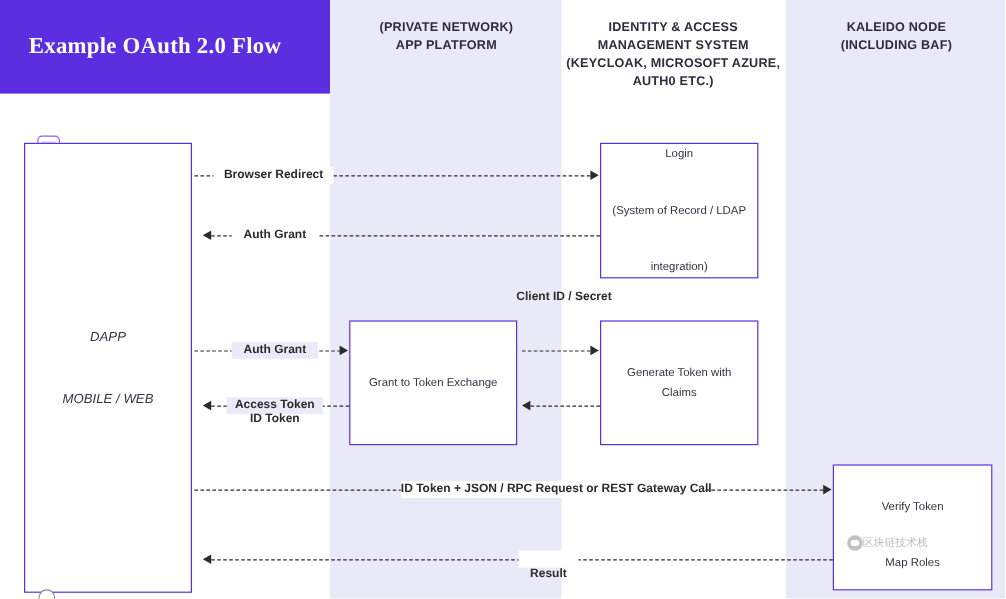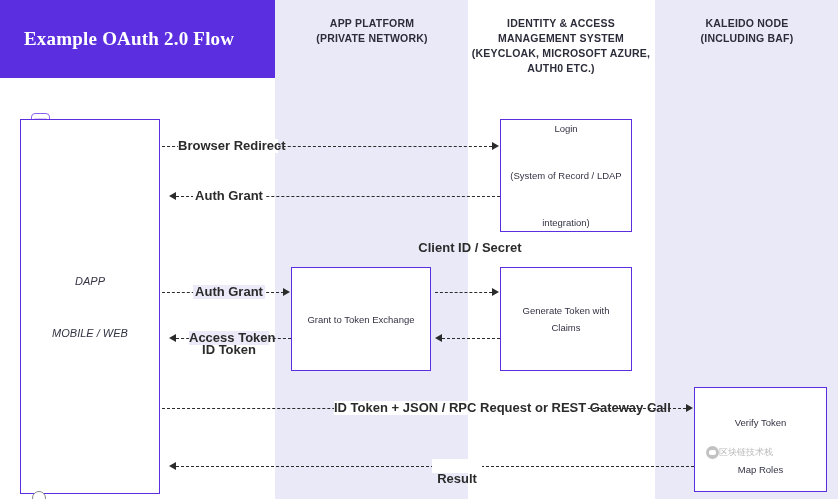--- a/index.html
+++ b/index.html
@@ -122,21 +122,21 @@
     width: 0; height: 0;
     border-top: 4.5px solid transparent;
     border-bottom: 4.5px solid transparent;
   }
   .arrowhead.right { border-left: 7px solid #2b2b2b; }
   .arrowhead.left  { border-right: 7px solid #2b2b2b; }
 
   .conn-label {
     position: absolute;
     background: transparent;
-    font-size: 13px;
+    font-size: 10px;
     font-weight: bold;
     color: #2b2b2b;
     text-align: center;
     line-height: 12px;
     white-space: nowrap;
   }
   .conn-label.plain { font-weight: bold; }
 
   
   .label-mask {
@@ -187,22 +187,22 @@
 <div id="canvas">
 
   <div class="lane-band" style="left:275px; width:193px;"></div>
   <div class="lane-band" style="left:655px; width:183px;"></div>
 
   <div class="title-block">
     <span class="title-text">Example OAuth 2.0 Flow</span>
   </div>
 
   <div class="lane-header" style="left:278px; top:16px; width:188px;">
+    <div>(PRIVATE NETWORK)</div>
     <div>APP PLATFORM</div>
-    <div>(PRIVATE NETWORK)</div>
   </div>
 
   <div class="lane-header" style="left:470px; top:16px; width:182px;">
     <div>IDENTITY &amp; ACCESS</div>
     <div>MANAGEMENT SYSTEM</div>
     <div>(KEYCLOAK, MICROSOFT AZURE,</div>
     <div>AUTH0 ETC.)</div>
   </div>
 
   <div class="lane-header" style="left:660px; top:16px; width:174px;">

